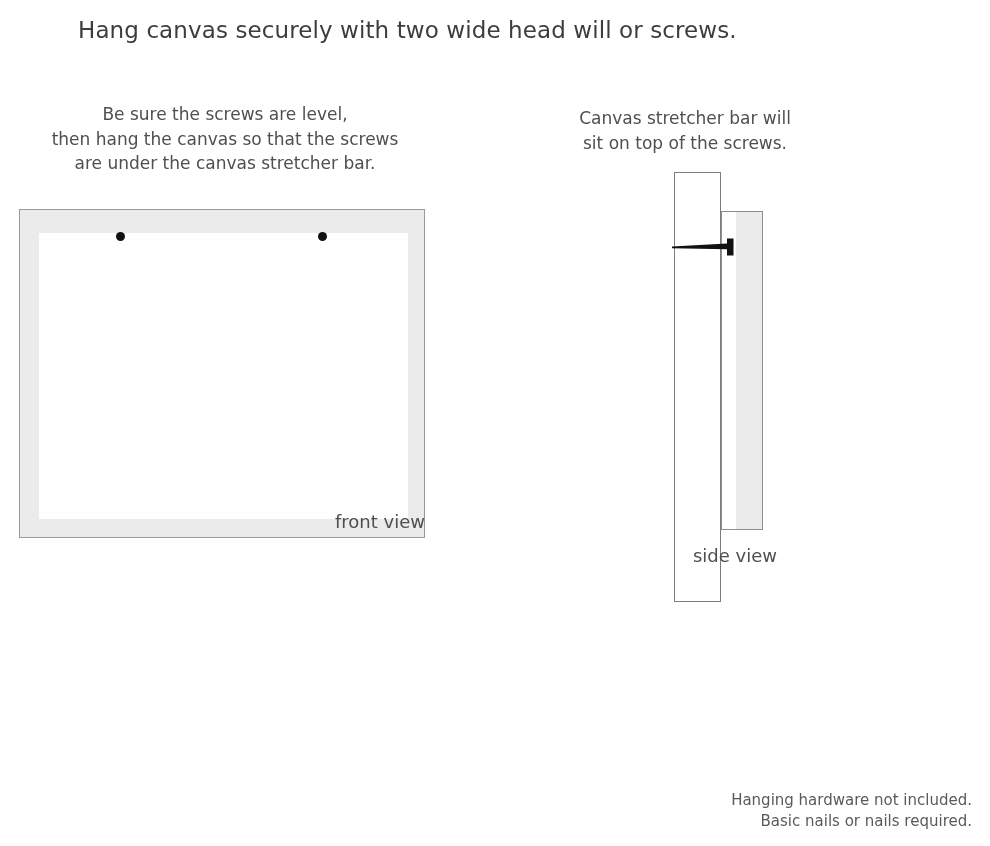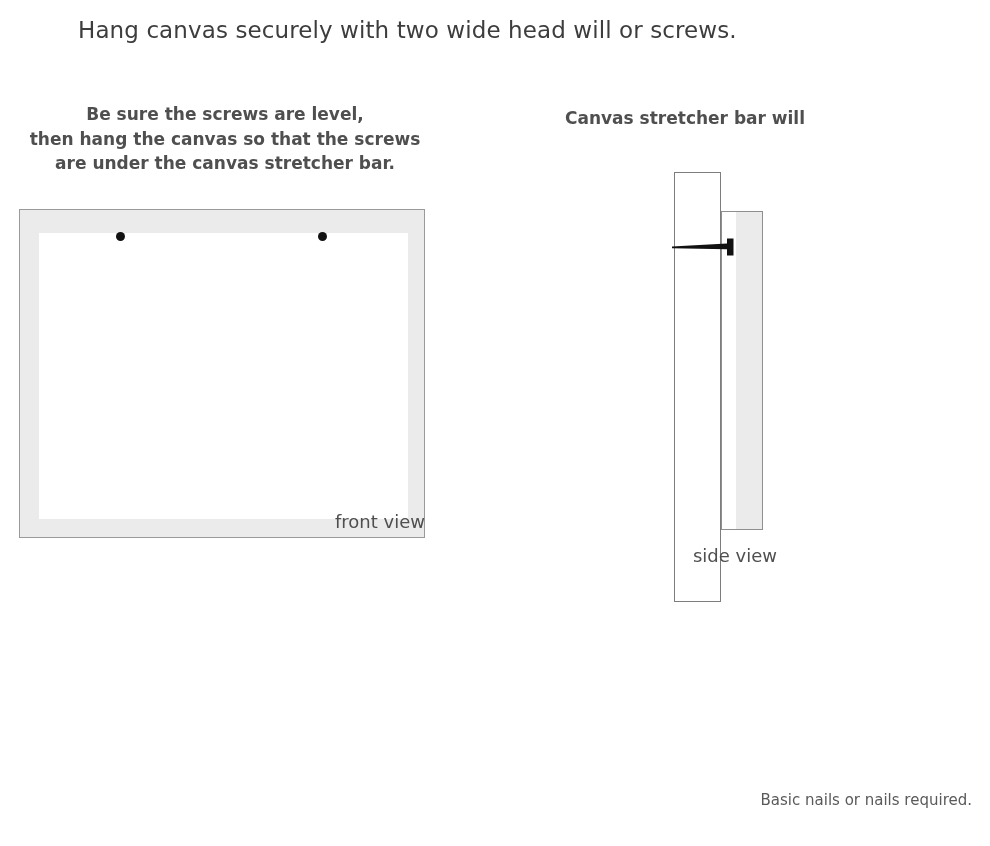--- a/index.html
+++ b/index.html
@@ -29,21 +29,20 @@
     letter-spacing: 0.1px;
   }
 
   
   .caption {
     position: absolute;
     text-align: center;
     font-size: 17px;
     line-height: 24.5px;
     color: #4f4f4f;
-    font-weight: bold;
   }
   .caption-left {
     left: 10px;
     top: 102px;
     width: 430px;
   }
   .caption-right {
     left: 545px;
     top: 106px;
     width: 280px;
@@ -154,29 +153,31 @@
 <div class="front-view">
   <div class="front-view-inner"></div>
 </div>
 <div class="screw-dot screw-dot-left"></div>
 <div class="screw-dot screw-dot-right"></div>
 
 <div class="view-label label-front">front view</div>
 
 <div class="caption caption-right">
   <span class="caption-line">Canvas stretcher bar will</span>
+  <span class="caption-line">sit on top of the screws.</span>
 </div>
 
 <div class="wall-panel"></div>
 
 <div class="stretcher-bar">
   <div class="stretcher-bar-face"></div>
 </div>
 
 <svg class="nail" viewBox="0 0 66 18">
   <polygon points="2,8.4 57,5.6 57,0.5 63.5,0.5 63.5,17.5 57,17.5 57,11.2 2,10.2" fill="#111111"></polygon>
 </svg>
 
 <div class="view-label label-side">side view</div>
 
 <div class="footer">
+  <span class="footer-line">Hanging hardware not included.</span>
   <span class="footer-line">Basic nails or nails required.</span>
 </div>
 
 </body></html>

